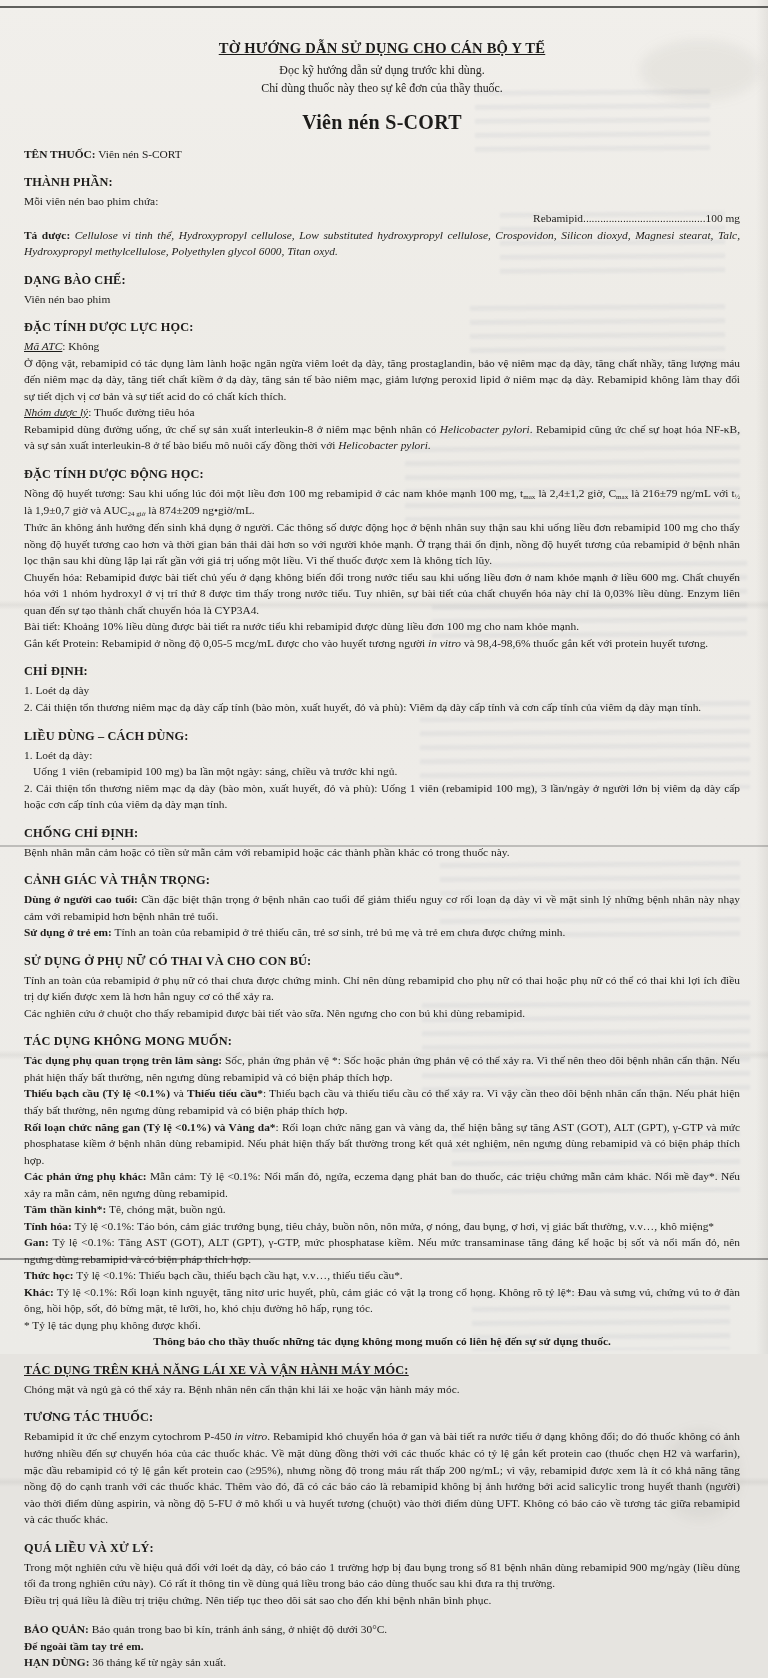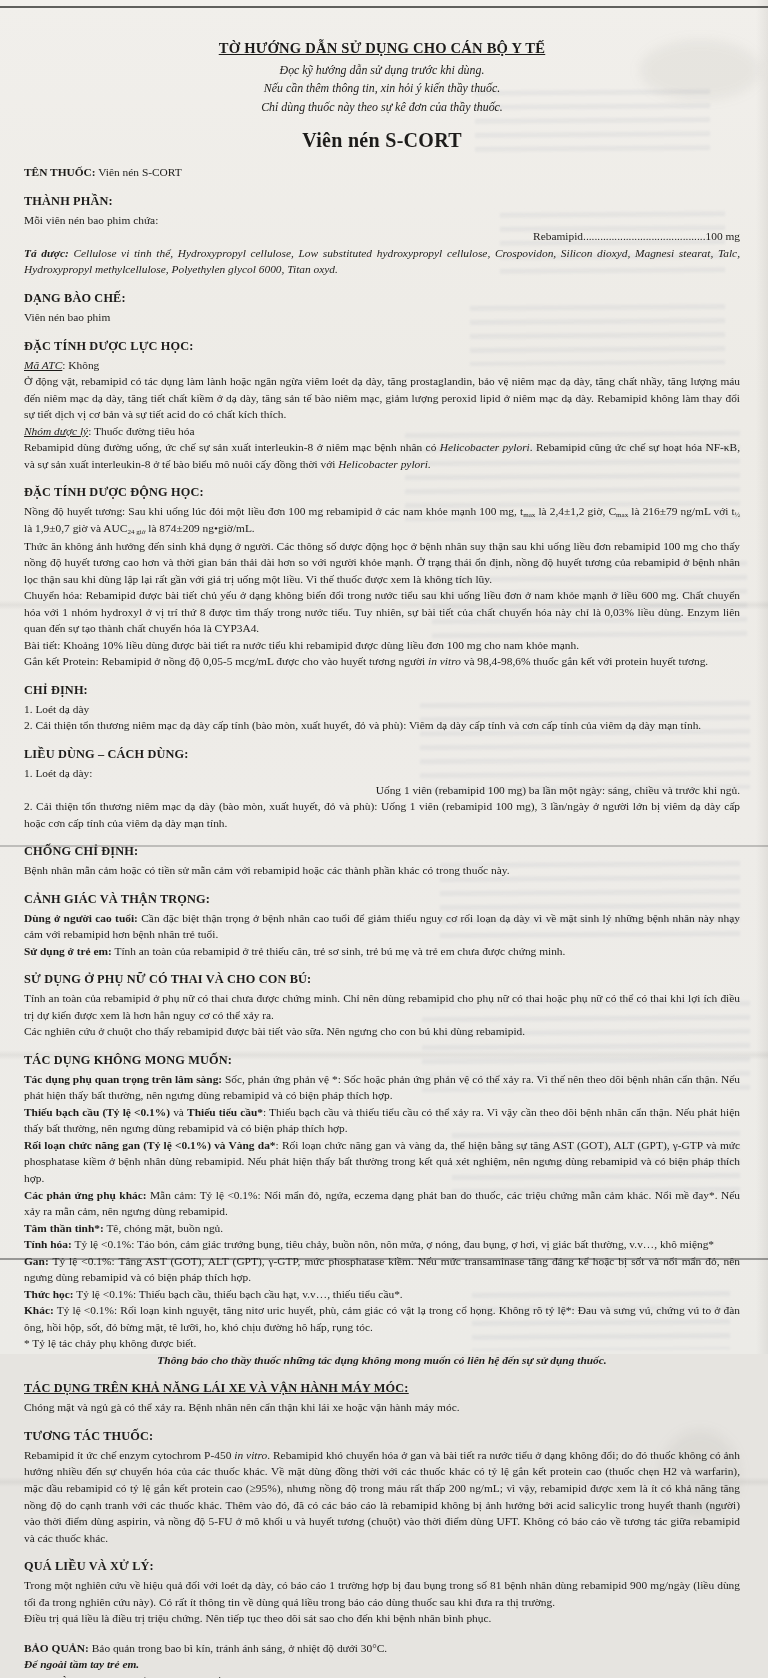--- a/index.html
+++ b/index.html
@@ -11,28 +11,28 @@
     color:#1d1c1a;
   }
   .content{position:relative;z-index:2;padding:24px 28px 0 24px;}
   
   .h{font-weight:700;font-size:12.3px;margin:13px 0 3px;letter-spacing:.15px;}
   .h-u span{text-decoration:underline;}
   p{margin:0;font-size:11.4px;line-height:1.45;text-align:justify;}
   .c{text-align:center;}
   .doc-title{font-size:14.6px;font-weight:700;text-align:center;margin:16px 0 4px;}
   .doc-title span{text-decoration:underline;letter-spacing:.2px;}
-  .note{font-size:11.9px;line-height:1.55;text-align:center;font-style:italic;}
+  .note{font-size:11.9px;line-height:1.55;text-align:center;}
   .product{font-size:20px;font-weight:700;text-align:center;margin:13px 0 12px;letter-spacing:.3px;}
   .ingredient{padding-left:46px;text-align:right;}
-  .dose-indent{padding-left:9px;text-align:right;}
+  .dose-indent{padding-left:9px;text-align:left;}
   
   .st-b{font-weight:700;}
   .st-i{font-style:italic;}
-  .st-bi{font-weight:700;font-style:italic;}
+  .st-bi{font-weight:700;}
   .st-iu{font-style:italic;text-decoration:underline;}
   .st-sub{font-size:.62em;vertical-align:-.28em;}
   
   .topline{position:absolute;top:6px;left:0;width:768px;height:2px;background:#454543;opacity:.85;z-index:3;}
   .edge-shadow{position:absolute;top:0;right:0;width:12px;height:100%;background:linear-gradient(90deg,transparent,rgba(60,55,50,.07));z-index:1;}
   .bleed{
     position:absolute;z-index:1;opacity:.5;filter:blur(1.1px);transform:skewY(-.4deg);
     background:repeating-linear-gradient(180deg,rgba(98,112,142,.14) 0 5px,transparent 5px 14px);
   }
   .crease{position:absolute;left:0;width:768px;z-index:1;}
@@ -64,21 +64,20 @@
   <div class="crease crease-dark" style="top:1258px;"></div>
   <div class="crease crease-band" style="top:1477px;"></div>
   <div class="smudge" style="top:40px;left:640px;width:120px;height:60px;"></div>
   <div class="smudge" style="top:1430px;left:660px;width:80px;height:90px;"></div>
 
   <div class="content">
 
     <header>
       <div class="doc-title"><span><span>TỜ HƯỚNG DẪN SỬ DỤNG CHO CÁN BỘ Y TẾ</span></span></div>
       <div class="note"><span>Đọc kỹ hướng dẫn sử dụng trước khi dùng.</span></div>
-      <div class="note"><span>Nếu cần thêm thông tin, xin hỏi ý kiến thầy thuốc.</span></div>
       <div class="note"><span>Chỉ dùng thuốc này theo sự kê đơn của thầy thuốc.</span></div>
       <div class="product"><span>Viên nén S-CORT</span></div>
     </header>
 
     <section>
       <p style="margin-top:6px;"><span class="st-b">TÊN THUỐC:</span><span> Viên nén S-CORT</span></p>
     </section>
 
     <section>
       <div class="h"><span>THÀNH PHẦN:</span></div>
@@ -138,26 +137,26 @@
       <p><span>Tính an toàn của rebamipid ở phụ nữ có thai chưa được chứng minh. Chỉ nên dùng rebamipid cho phụ nữ có thai hoặc phụ nữ có thể có thai khi lợi ích điều trị dự kiến được xem là hơn hẳn nguy cơ có thể xảy ra.</span></p>
       <p><span>Các nghiên cứu ở chuột cho thấy rebamipid được bài tiết vào sữa. Nên ngưng cho con bú khi dùng rebamipid.</span></p>
     </section>
 
     <section>
       <div class="h"><span>TÁC DỤNG KHÔNG MONG MUỐN:</span></div>
       <p><span class="st-b">Tác dụng phụ quan trọng trên lâm sàng:</span><span> Sốc, phản ứng phản vệ *: Sốc hoặc phản ứng phản vệ có thể xảy ra. Vì thế nên theo dõi bệnh nhân cẩn thận. Nếu phát hiện thấy bất thường, nên ngưng dùng rebamipid và có biện pháp thích hợp.</span></p>
       <p><span class="st-b">Thiếu bạch cầu (Tỷ lệ &lt;0.1%)</span><span> và </span><span class="st-b">Thiếu tiểu cầu*</span><span>: Thiếu bạch cầu và thiếu tiểu cầu có thể xảy ra. Vì vậy cần theo dõi bệnh nhân cẩn thận. Nếu phát hiện thấy bất thường, nên ngưng dùng rebamipid và có biện pháp thích hợp.</span></p>
       <p><span class="st-b">Rối loạn chức năng gan (Tỷ lệ &lt;0.1%) và Vàng da*</span><span>: Rối loạn chức năng gan và vàng da, thể hiện bằng sự tăng AST (GOT), ALT (GPT), γ-GTP và mức phosphatase kiềm ở bệnh nhân dùng rebamipid. Nếu phát hiện thấy bất thường trong kết quả xét nghiệm, nên ngưng dùng rebamipid và có biện pháp thích hợp.</span></p>
       <p><span class="st-b">Các phản ứng phụ khác:</span><span> Mẫn cảm: Tỷ lệ &lt;0.1%: Nổi mẩn đỏ, ngứa, eczema dạng phát ban do thuốc, các triệu chứng mẫn cảm khác. Nổi mề đay*. Nếu xảy ra mẫn cảm, nên ngưng dùng rebamipid.</span></p>
-      <p><span class="st-b">Tâm thần tinh*:</span><span> Tê, chóng mặt, buồn ngủ.</span></p>
+      <p><span class="st-b">Tâm thần kinh*:</span><span> Tê, chóng mặt, buồn ngủ.</span></p>
       <p><span class="st-b">Tính hóa:</span><span> Tỷ lệ &lt;0.1%: Táo bón, cảm giác trướng bụng, tiêu chảy, buồn nôn, nôn mửa, ợ nóng, đau bụng, ợ hơi, vị giác bất thường, v.v…, khô miệng*</span></p>
       <p><span class="st-b">Gan:</span><span> Tỷ lệ &lt;0.1%: Tăng AST (GOT), ALT (GPT), γ-GTP, mức phosphatase kiềm. Nếu mức transaminase tăng đáng kể hoặc bị sốt và nổi mẩn đỏ, nên ngưng dùng rebamipid và có biện pháp thích hợp.</span></p>
       <p><span class="st-b">Thức học:</span><span> Tỷ lệ &lt;0.1%: Thiếu bạch cầu, thiếu bạch cầu hạt, v.v…, thiếu tiểu cầu*.</span></p>
       <p><span class="st-b">Khác:</span><span> Tỷ lệ &lt;0.1%: Rối loạn kinh nguyệt, tăng nitơ uric huyết, phù, cảm giác có vật lạ trong cổ họng. Không rõ tỷ lệ*: Đau và sưng vú, chứng vú to ở đàn ông, hồi hộp, sốt, đỏ bừng mặt, tê lưỡi, ho, khó chịu đường hô hấp, rụng tóc.</span></p>
-      <p><span>* Tỷ lệ tác chảy phụ không được biết.</span></p>
+      <p><span>* Tỷ lệ tác dụng phụ không được khối.</span></p>
       <p class="c"><span class="st-bi">Thông báo cho thầy thuốc những tác dụng không mong muốn có liên hệ đến sự sử dụng thuốc.</span></p>
     </section>
 
     <section>
       <div class="h h-u"><span><span>TÁC DỤNG TRÊN KHẢ NĂNG LÁI XE VÀ VẬN HÀNH MÁY MÓC:</span></span></div>
       <p><span>Chóng mặt và ngủ gà có thể xảy ra. Bệnh nhân nên cẩn thận khi lái xe hoặc vận hành máy móc.</span></p>
     </section>
 
     <section>
       <div class="h"><span>TƯƠNG TÁC THUỐC:</span></div>

